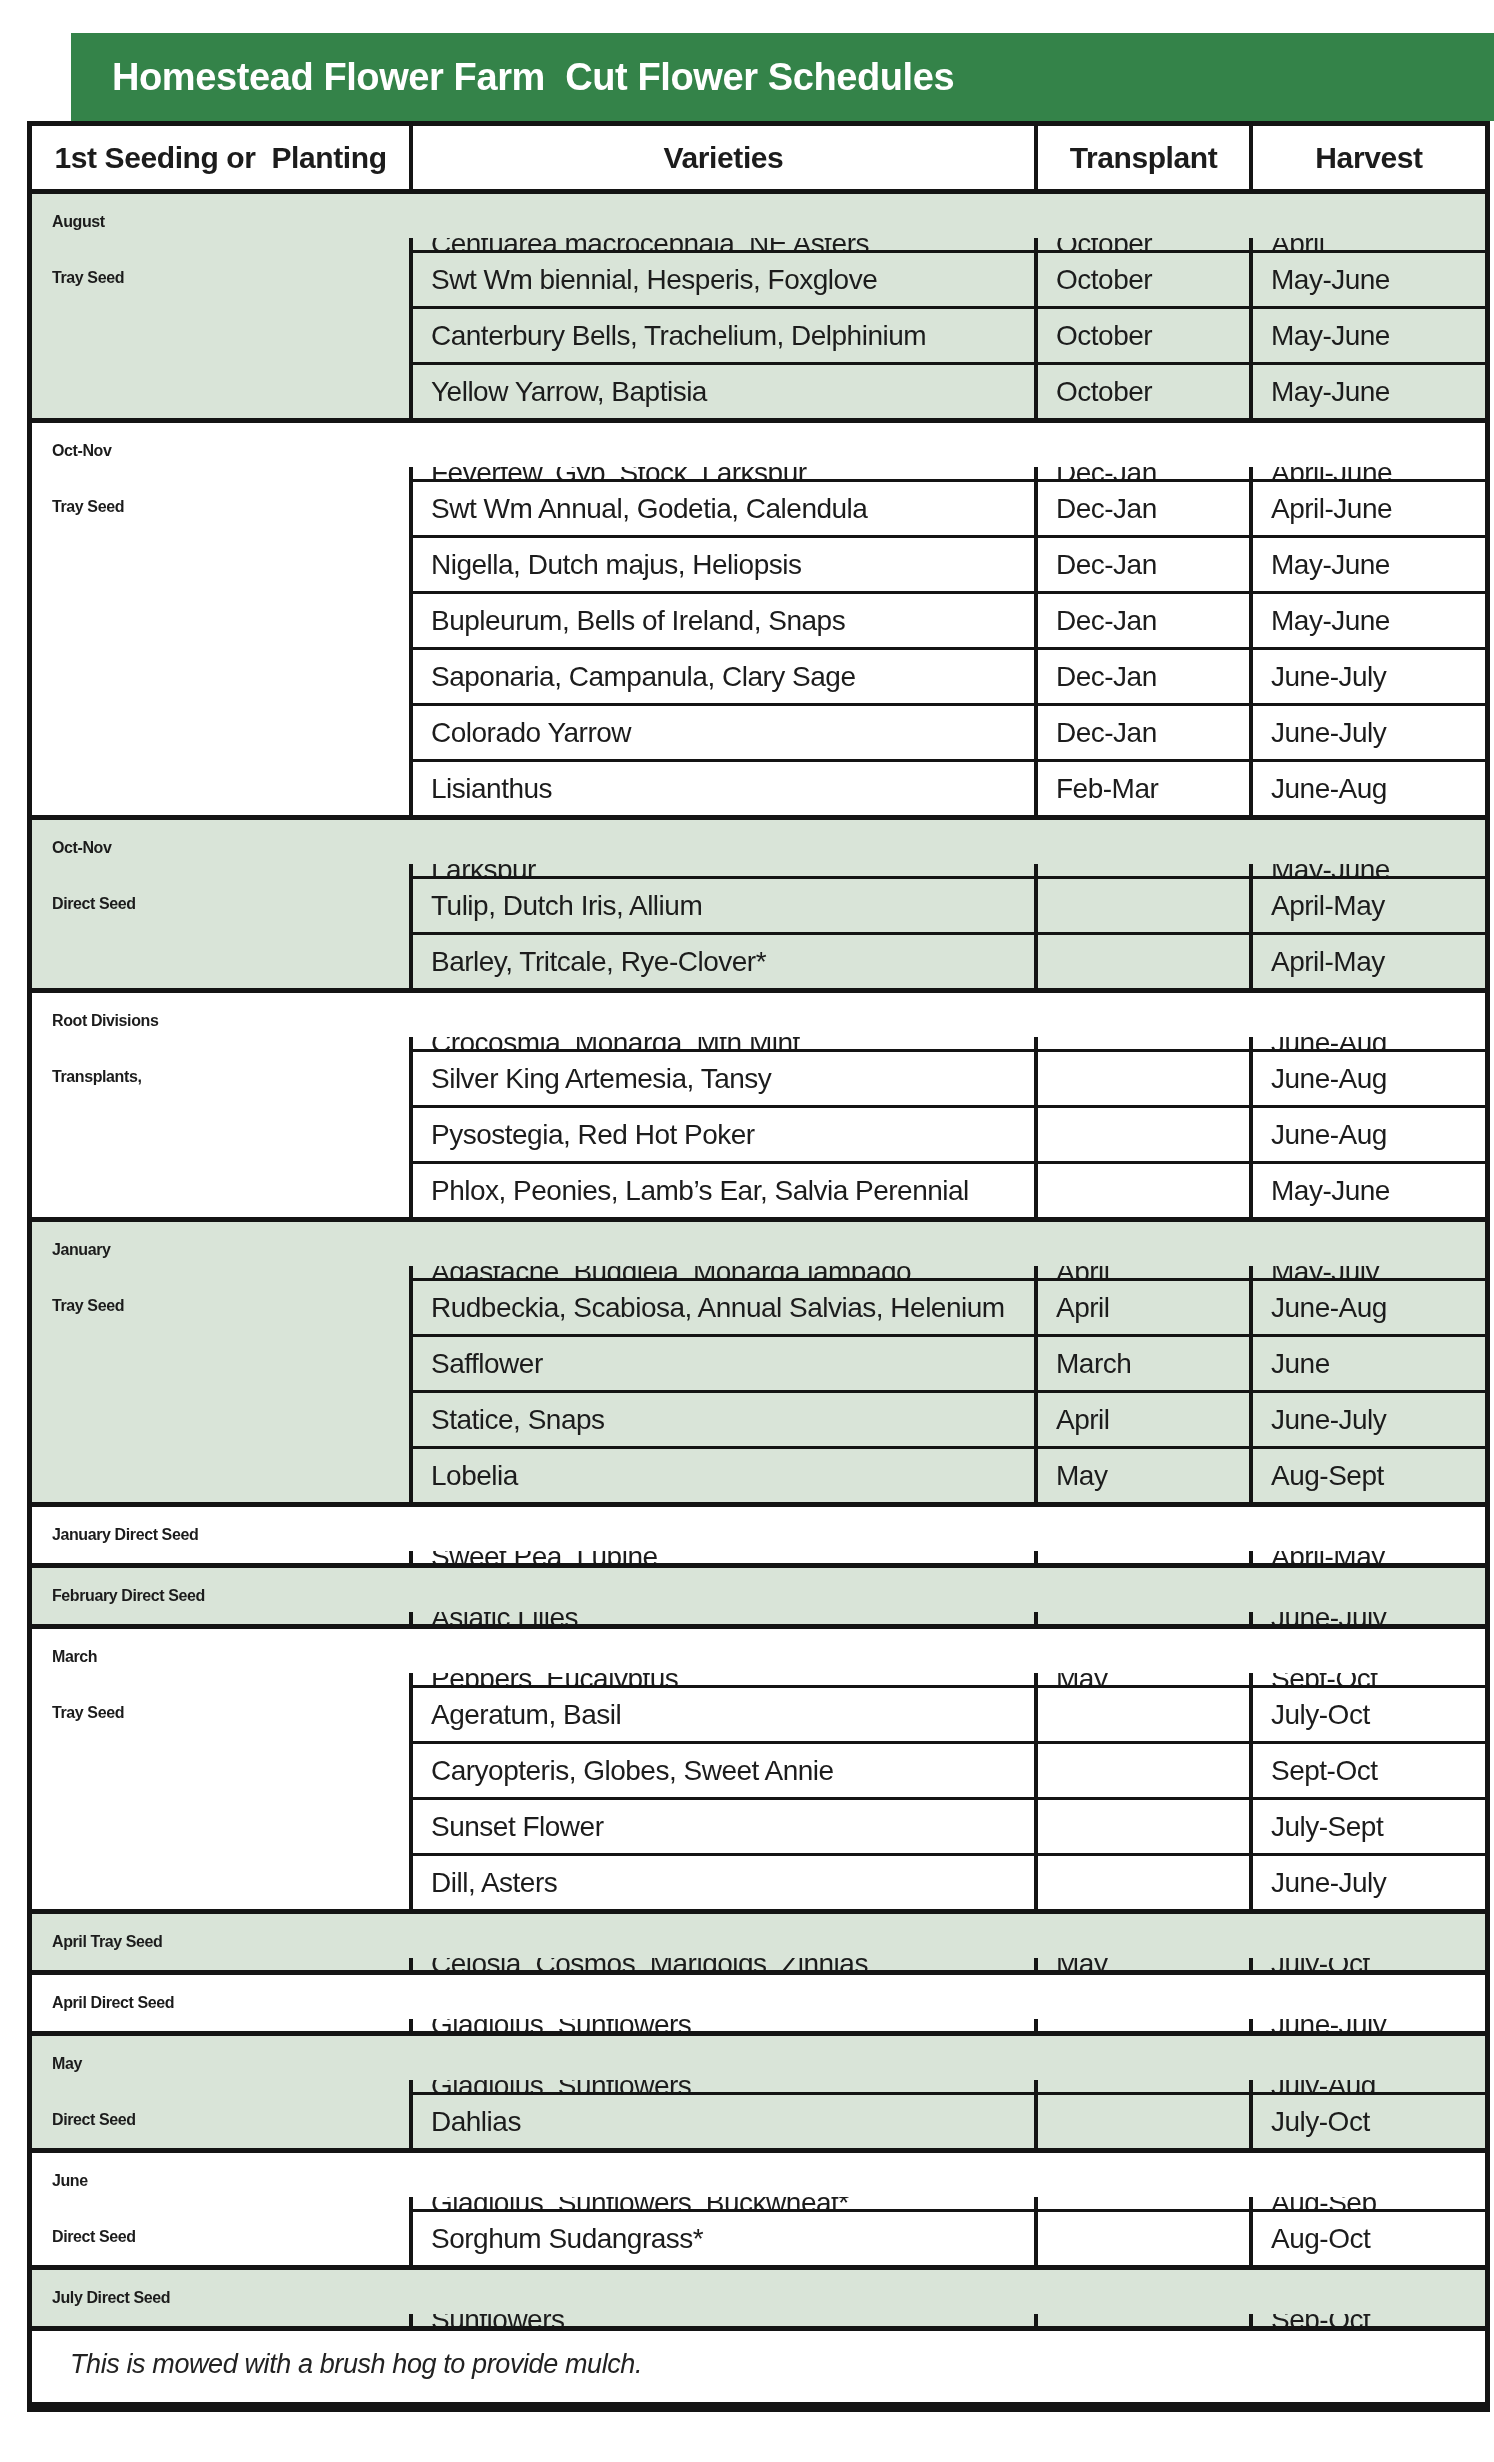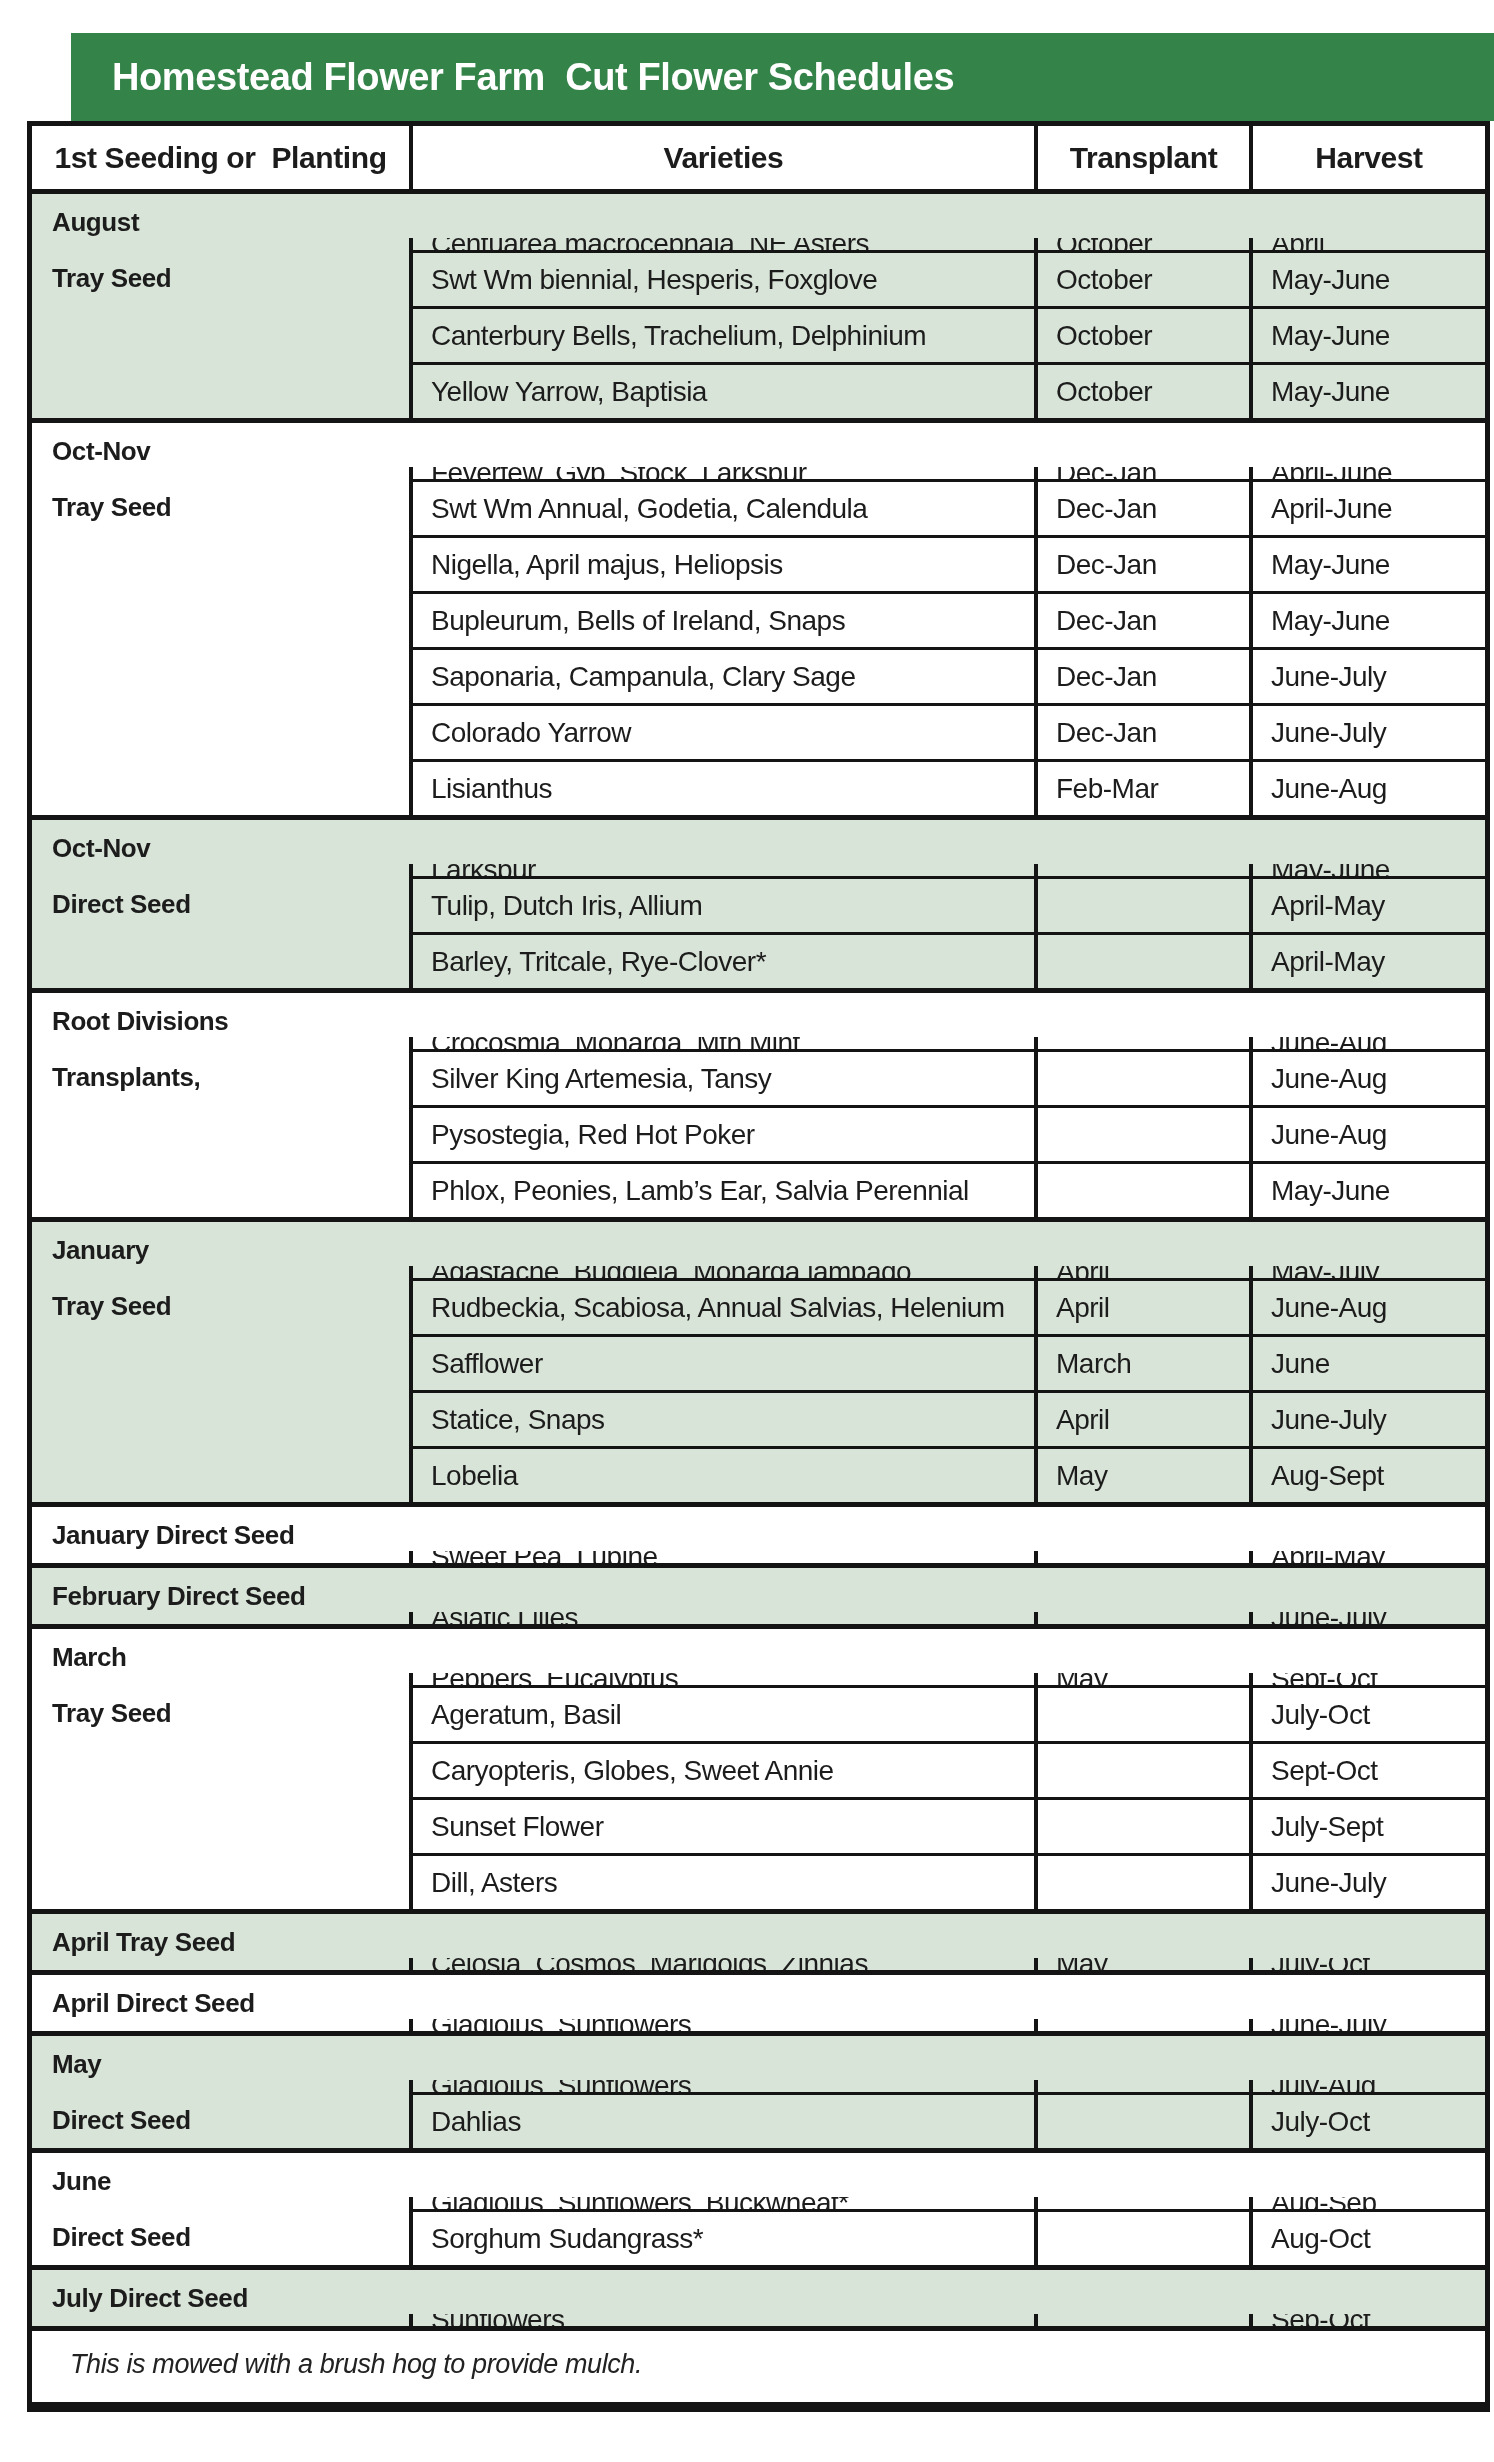--- a/index.html
+++ b/index.html
@@ -34,21 +34,21 @@
   .section{
     display:grid;grid-template-columns:377px 625px 215px 236px;
     grid-auto-rows:56px;
     border-top:5px solid #141414;
   }
   .section.shaded{background:#d9e4d8;}
   .row{display:contents;}
   .label-cell{grid-column:1;padding-left:20px;}
   .label-line{
     height:56px;display:flex;align-items:center;
-    font-weight:bold;font-size:26px;letter-spacing:-0.4px;white-space:nowrap;
+    font-weight:bold;font-size:16px;letter-spacing:-0.4px;white-space:nowrap;
   }
   .cell{
     display:flex;align-items:center;padding-left:18px;
     font-size:28px;letter-spacing:-0.5px;white-space:nowrap;
     border-left:4.1px solid #141414;border-top:3.3px solid #141414;
     overflow:hidden;
   }
   .cell.c2{grid-column:2;}
   .cell.c3{grid-column:3;}
   .cell.c4{grid-column:4;}
@@ -115,21 +115,21 @@
         <div class="cell c2">Feverfew, Gyp, Stock, Larkspur</div>
         <div class="cell c3">Dec-Jan</div>
         <div class="cell c4">April-June</div>
       </div>
       <div class="row">
         <div class="cell c2">Swt Wm Annual, Godetia, Calendula</div>
         <div class="cell c3">Dec-Jan</div>
         <div class="cell c4">April-June</div>
       </div>
       <div class="row">
-        <div class="cell c2">Nigella, April majus, Heliopsis</div>
+        <div class="cell c2">Nigella, Dutch majus, Heliopsis</div>
         <div class="cell c3">Dec-Jan</div>
         <div class="cell c4">May-June</div>
       </div>
       <div class="row">
         <div class="cell c2">Bupleurum, Bells of Ireland, Snaps</div>
         <div class="cell c3">Dec-Jan</div>
         <div class="cell c4">May-June</div>
       </div>
       <div class="row">
         <div class="cell c2">Saponaria, Campanula, Clary Sage</div>

